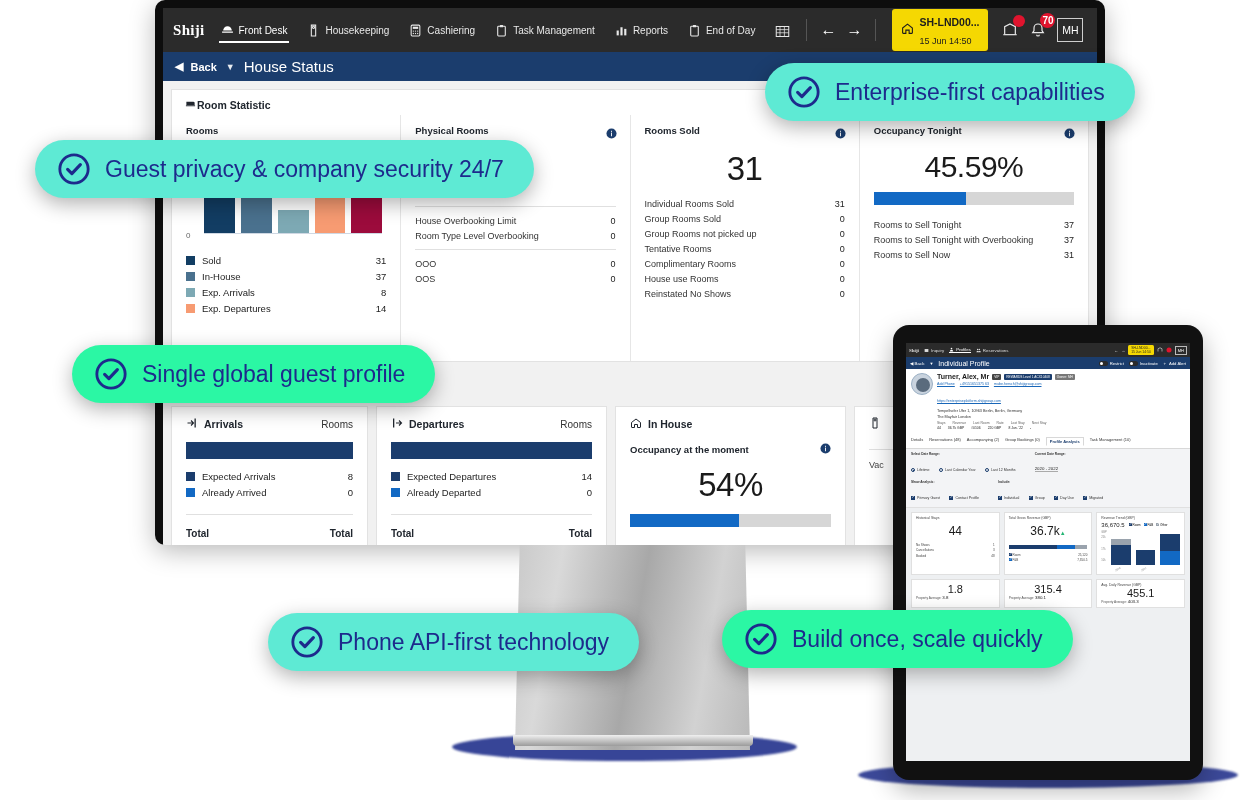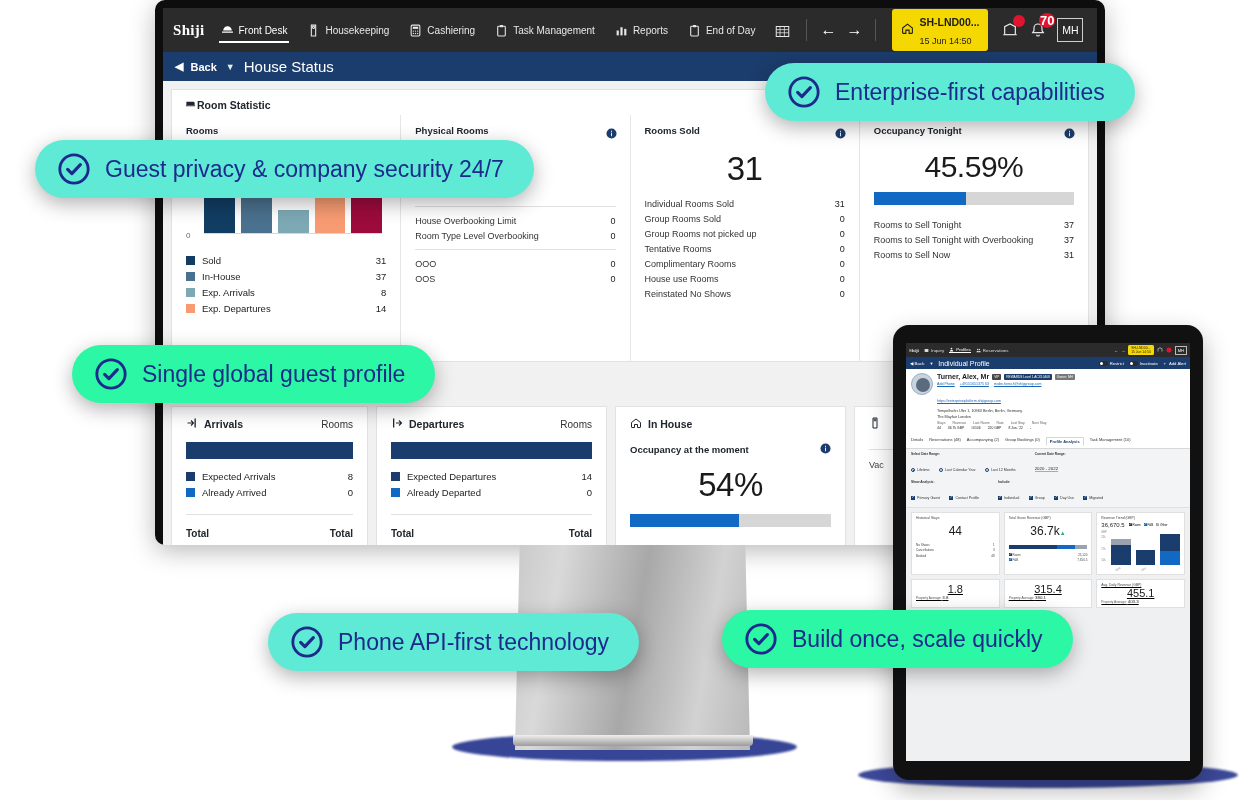--- a/index.html
+++ b/index.html
@@ -31,21 +31,21 @@
              font-size:16px; color:#fff; }
   .proppill{ background:#f5d802; color:#1d1d1d; border-radius:3px; padding:3px 9px;
              display:flex; align-items:center; gap:5px; margin:0 8px; }
   .proppill .pl1{ font-size:10.5px; font-weight:bold; line-height:1.15; }
   .proppill .pl2{ font-size:9px; line-height:1.15; }
   .iconbtn{ position:relative; width:28px; height:28px; display:flex;
             align-items:center; justify-content:center; }
   .badge{ position:absolute; top:-1px; right:-1px; background:#e0142e; color:#fff;
           border-radius:50%; font-size:7.5px; min-width:12px; height:12px; line-height:12px;
           text-align:center; font-weight:bold; padding:0 1px;}
-  .badge.big{ font-size:13px; min-width:15px; height:15px; line-height:15px; top:-3px; right:-3px;}
+  .badge.big{ font-size:10px; min-width:15px; height:15px; line-height:15px; top:-3px; right:-3px;}
   .avatar{ width:26px; height:24px; border:1px solid #cfcfcf; color:#fff; font-size:10.5px;
            display:flex; align-items:center; justify-content:center; margin-left:5px; }
 
   
   .subbar{ height:29px; background:#1b3d6d; display:flex; align-items:center;
            padding:0 12px; gap:9px; color:#fff; }
   .subbar .back{ font-size:11px; font-weight:bold; display:flex; align-items:center; gap:4px;}
   .subbar .caret{ font-size:9px; opacity:.9; }
   .subbar .title{ font-size:15px; font-weight:300; }
 
@@ -145,21 +145,21 @@
           position:relative; }
   .radio.on:after{ content:""; position:absolute; inset:.8px; border-radius:50%; background:#1b3d6d;}
   .chk{ width:4px; height:4px; background:#1b3d6d; display:inline-block; position:relative;}
   .chk:after{ content:"✓"; position:absolute; left:.3px; top:-1.3px; font-size:3.6px; color:#fff;}
   .t-cards{ display:flex; gap:4px; padding:4px 5px; }
   .t-card{ background:#fff; border:1px solid #e0e0e0; padding:3px 4px; flex:1; }
   .t-ct{ font-size:3.4px; color:#444; }
   .t-cv{ font-size:12px; color:#1a1a1a; font-weight:300; text-align:center; padding:4px 0;}
   .t-mini{ display:flex; justify-content:space-between; font-size:3px; color:#444; padding:.8px 0;}
   .t-seg{ height:4px; display:flex; margin:3px 0; }
-  .t-bot{ display:flex; gap:4px; padding:0 5px 4px;text-decoration:underline; }
+  .t-bot{ display:flex; gap:4px; padding:0 5px 4px; }
   .t-bc{ background:#fff; border:1px solid #e0e0e0; padding:3px 4px; flex:1; text-align:center;}
   .t-bv{ font-size:11px; color:#1a1a1a; font-weight:300; }
   .t-bp{ font-size:3.2px; color:#555; text-align:left; }
   .t-bp b{ font-size:4.4px; color:#222; font-weight:normal; }
 
   
   .pill{ position:absolute; display:flex; align-items:center; gap:14px;
          border-radius:40px; padding:0 30px 0 22px; height:58px;
          box-shadow:0 6px 20px rgba(0,0,0,.30); }
   .pill .lbl{ font-size:23px; color:#1d2a8c; white-space:nowrap; }

